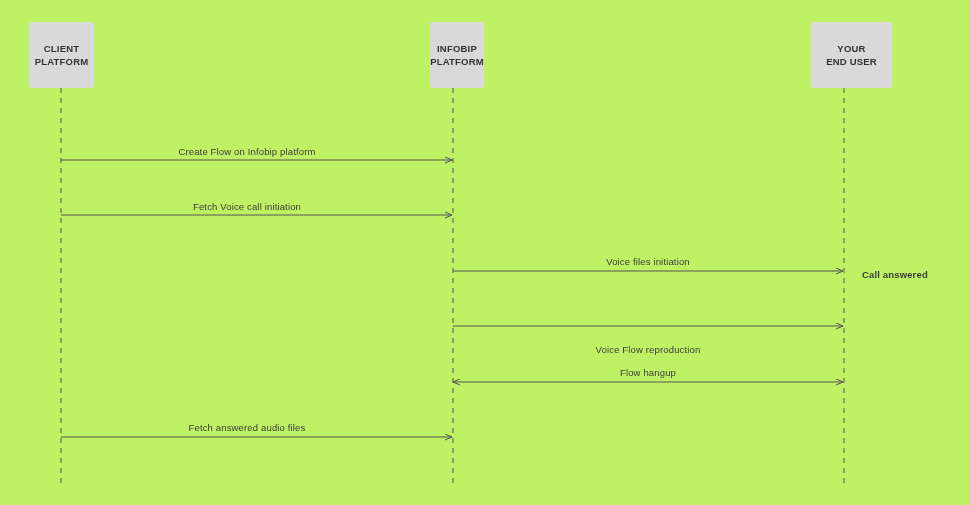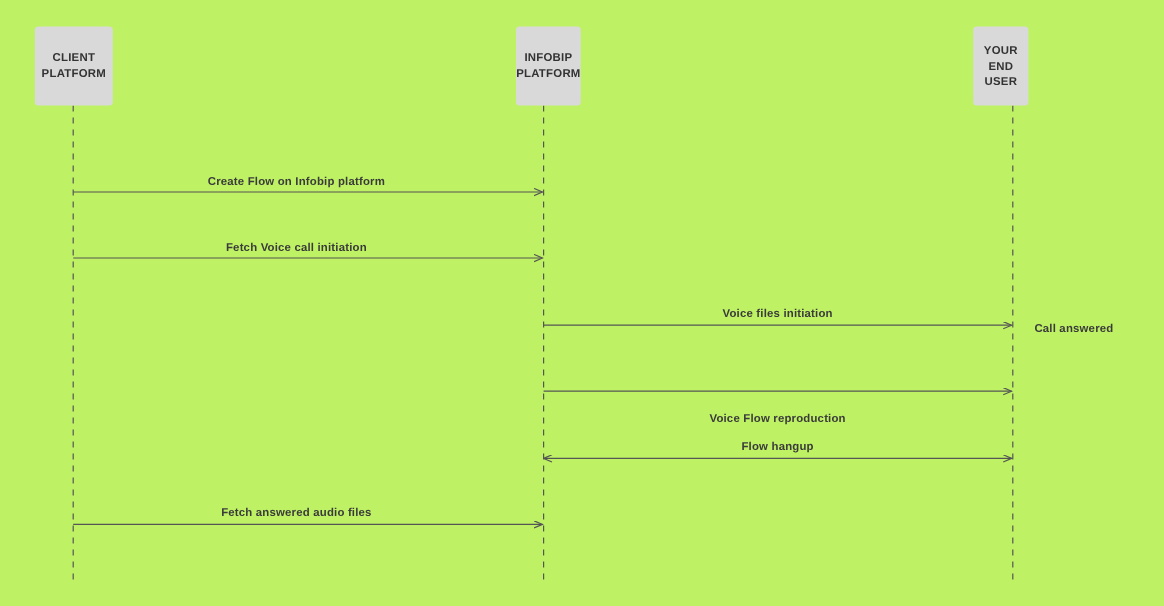--- a/index.html
+++ b/index.html
@@ -42,21 +42,21 @@
     line-height: 13px;
     text-align: center;
     letter-spacing: 0.2px;
     font-family: "Liberation Sans", sans-serif;
     white-space: pre-line;
   }
   .msg-label {
     position: absolute;
     color: #3b3b3b;
     font-size: 9.5px;
-    font-weight: bold;
+    font-weight: normal;
     letter-spacing: 0.15px;
     text-align: center;
     font-family: "Liberation Sans", sans-serif;
     white-space: nowrap;
     transform: translateX(-50%);
   }
   .note-label {
     position: absolute;
     color: #3b3b3b;
     font-size: 9.5px;
@@ -100,21 +100,21 @@
   <div class="actor-box" style="left:29px; top:22px; width:65px; height:66px;">
     <div class="actor-label">CLIENT
 PLATFORM</div>
   </div>
 
   <div class="actor-box" style="left:430px; top:22px; width:54px; height:66px;">
     <div class="actor-label">INFOBIP
 PLATFORM</div>
   </div>
 
-  <div class="actor-box" style="left:811px; top:22px; width:46px; height:66px;">
+  <div class="actor-box" style="left:811px; top:22px; width:81px; height:66px;">
     <div class="actor-label">YOUR
 END USER</div>
   </div>
 
   <div class="msg-label" style="left:247px; top:146px;">Create Flow on Infobip platform</div>
 
   <div class="msg-label" style="left:247px; top:201px;">Fetch Voice call initiation</div>
 
   <div class="msg-label" style="left:648px; top:256px;">Voice files initiation</div>
 

